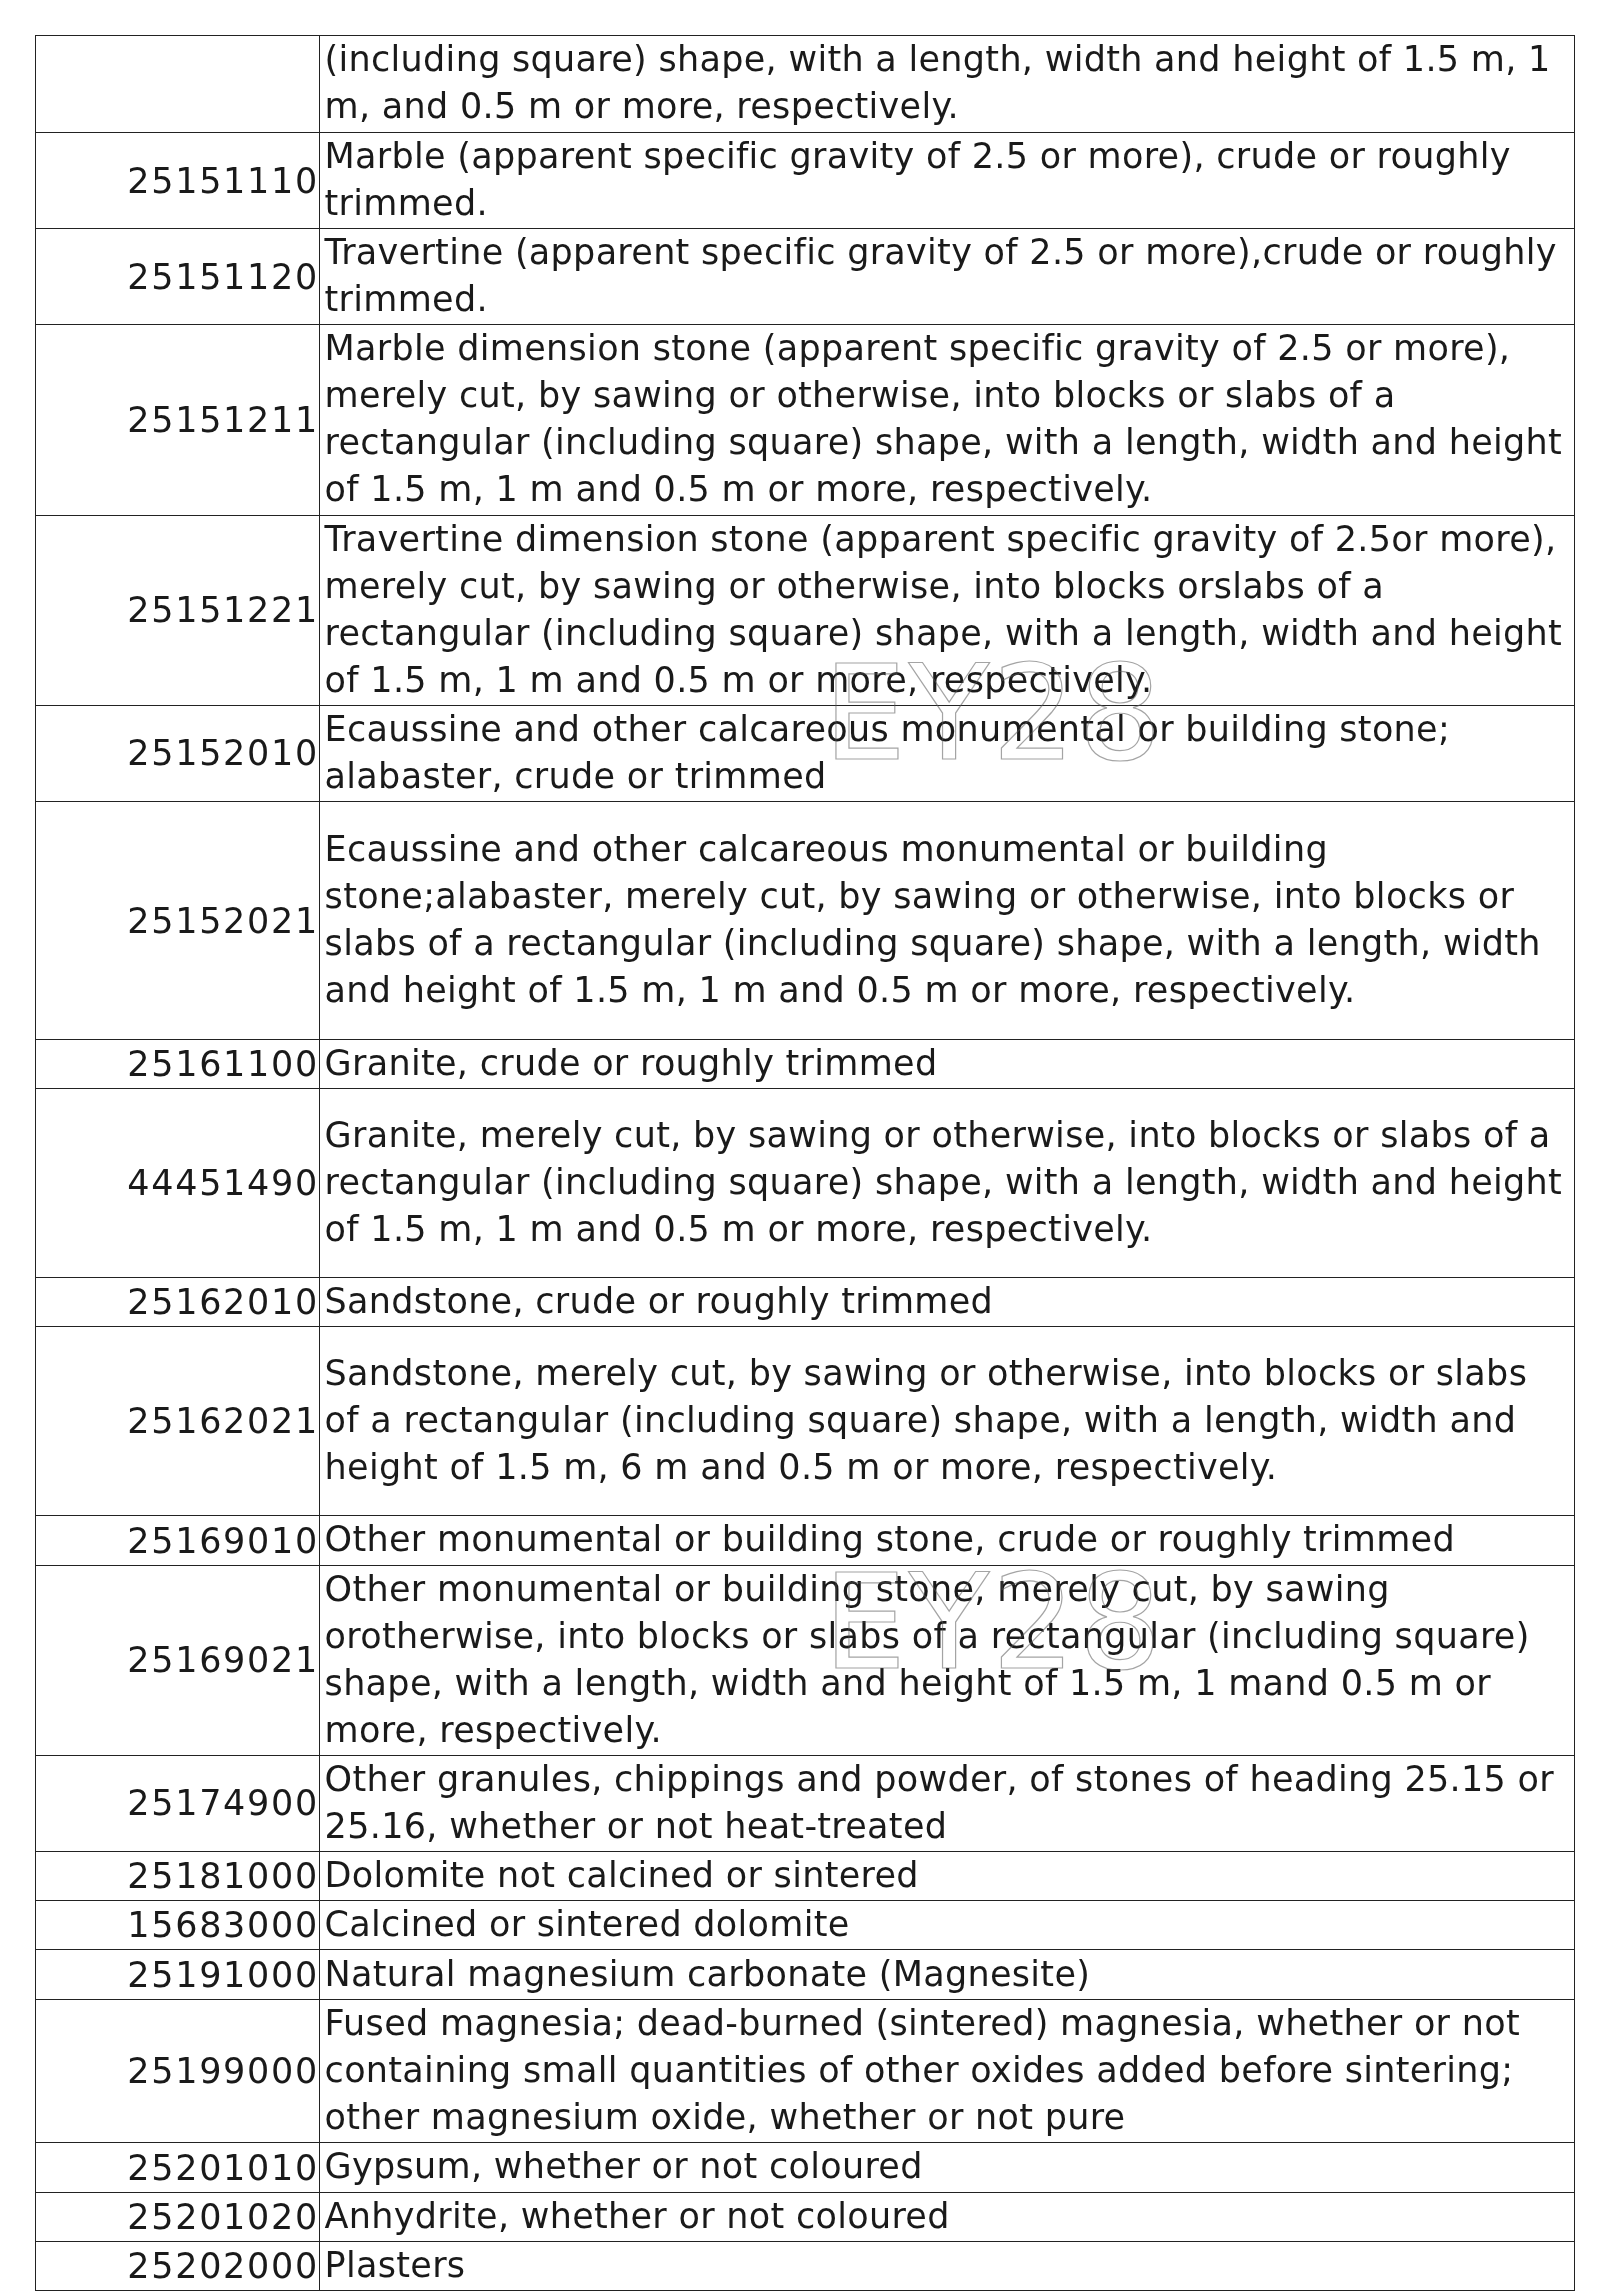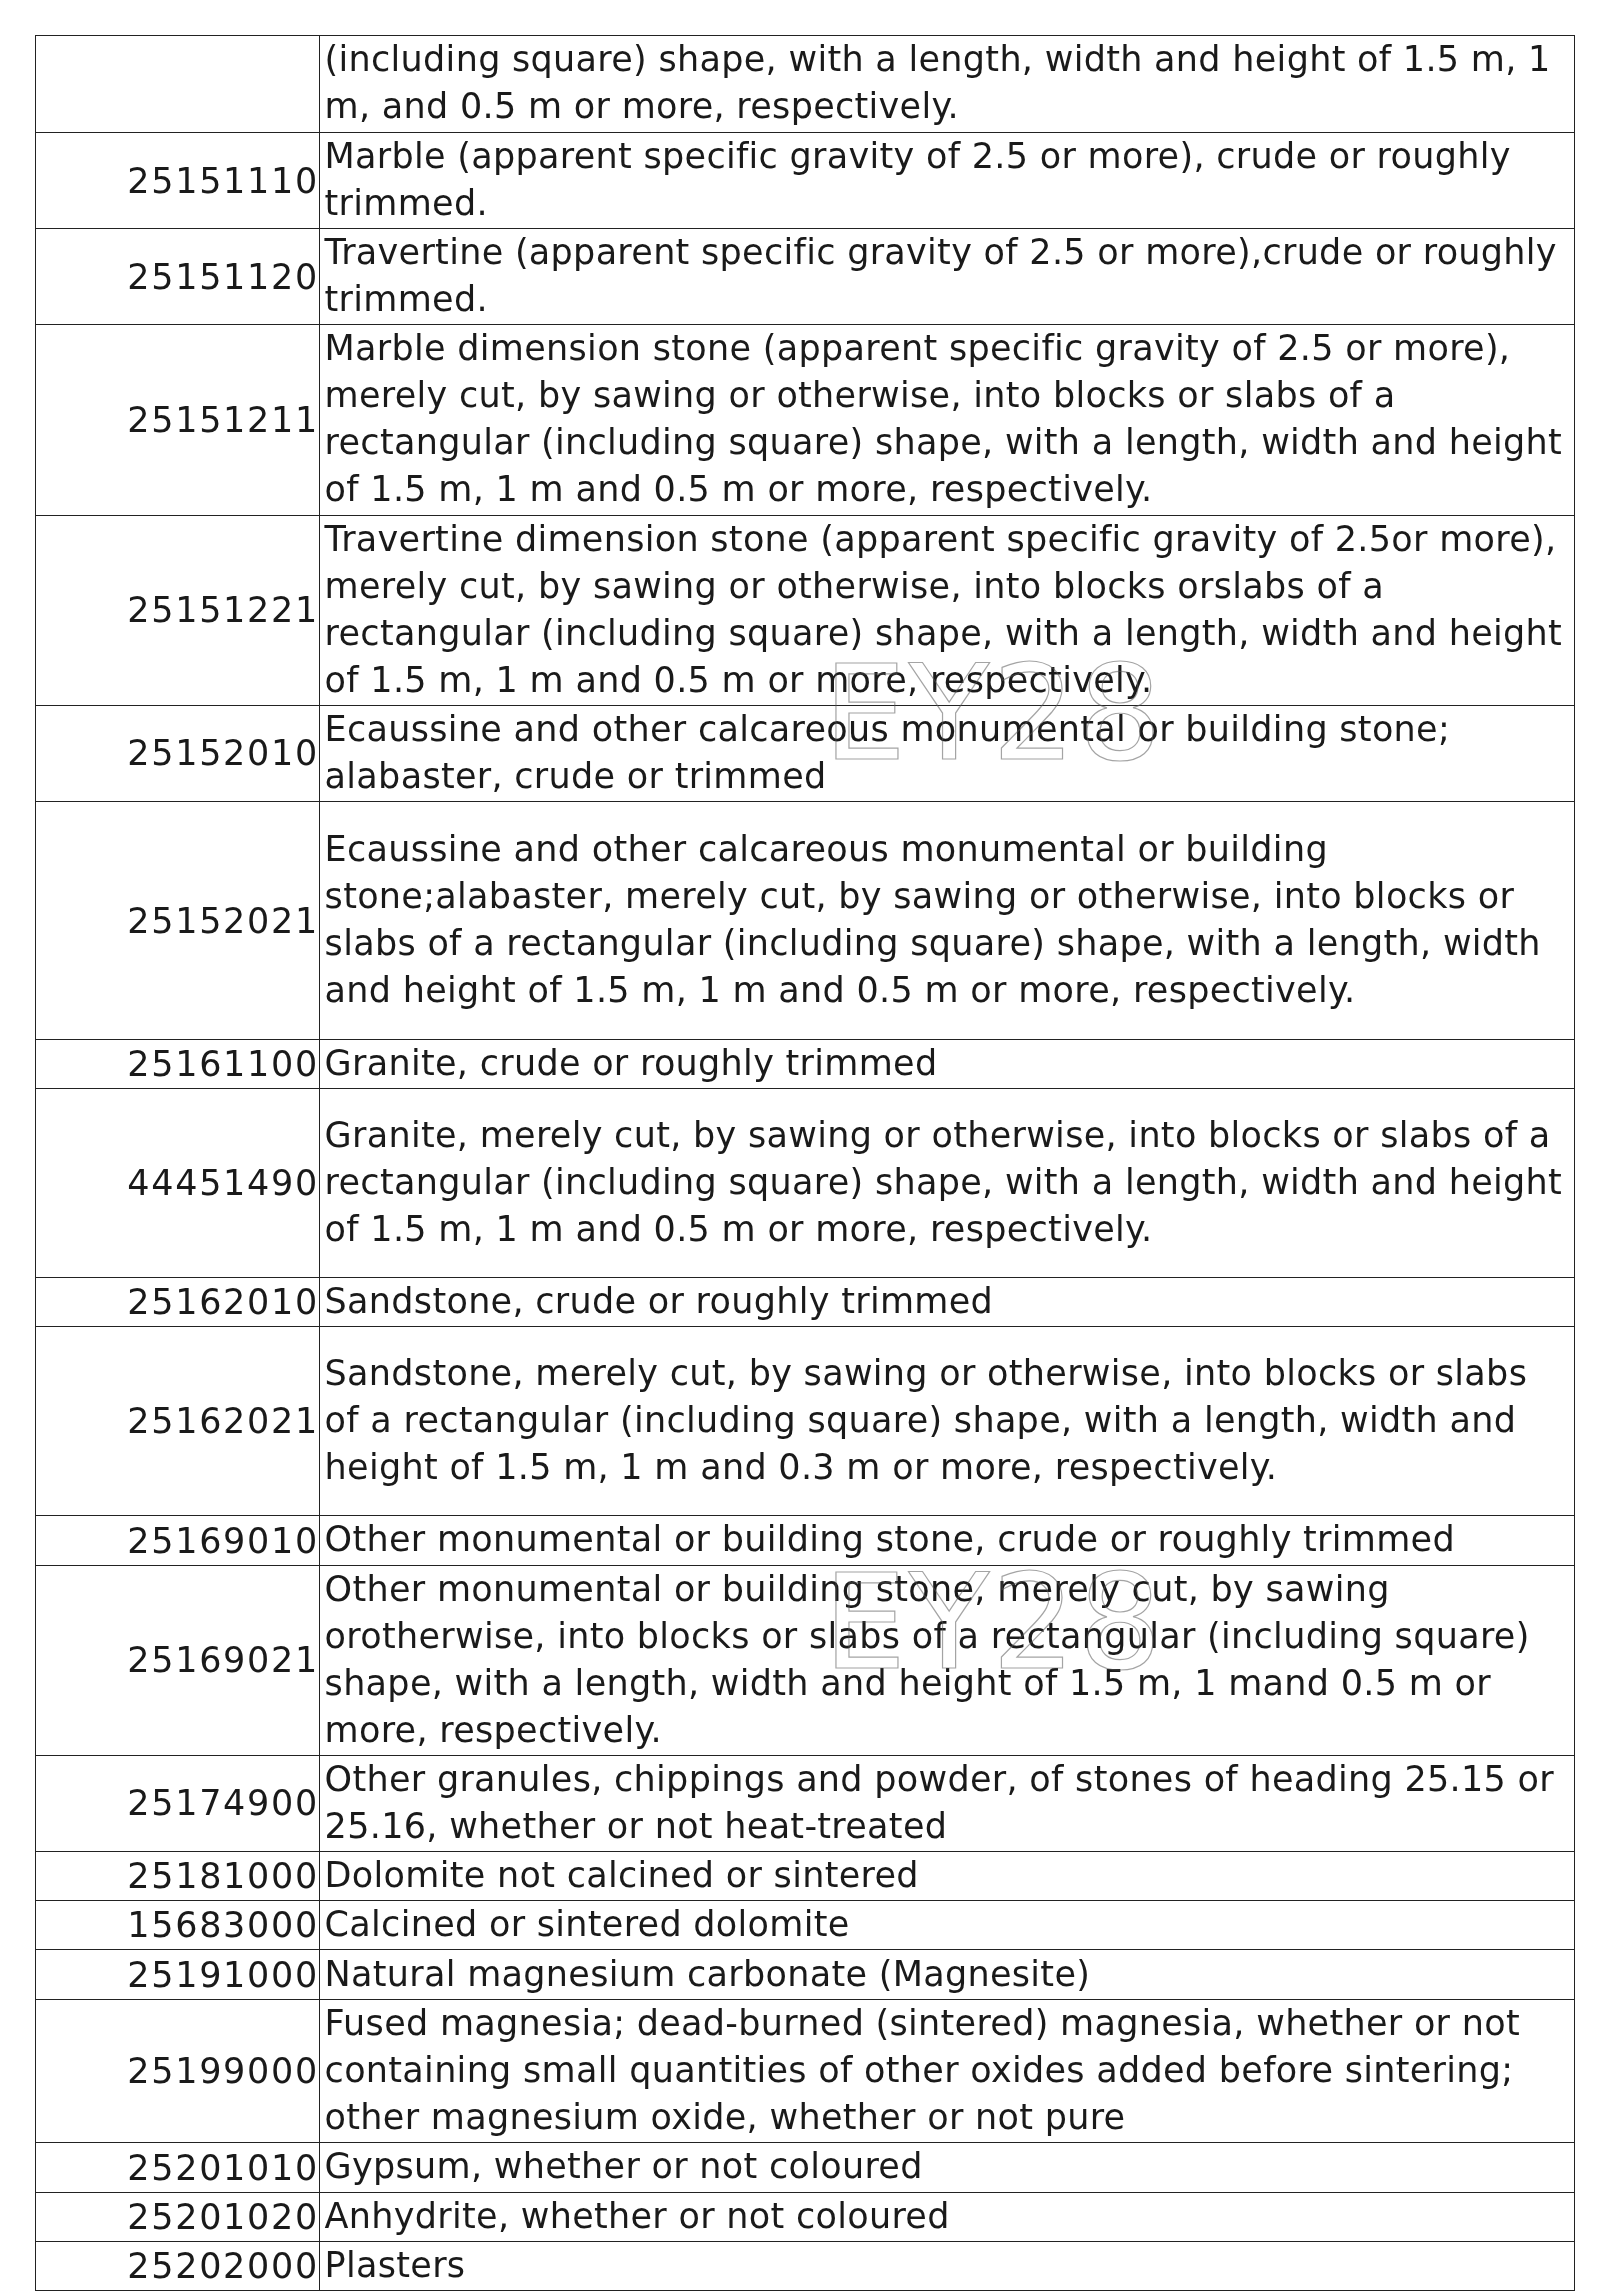--- a/index.html
+++ b/index.html
@@ -106,21 +106,21 @@
       <tr style="height:189px">
         <td class="code">44451490</td>
         <td class="desc">Granite, merely cut, by sawing or otherwise, into blocks or slabs of a rectangular (including square) shape, with a length, width and height of 1.5 m, 1 m and 0.5 m or more, respectively.</td>
       </tr>
       <tr style="height:47px">
         <td class="code">25162010</td>
         <td class="desc">Sandstone, crude or roughly trimmed</td>
       </tr>
       <tr style="height:189px">
         <td class="code">25162021</td>
-        <td class="desc">Sandstone, merely cut, by sawing or otherwise, into blocks or slabs of a rectangular (including square) shape, with a length, width and height of 1.5 m, 1 m and 0.3 m or more, respectively.</td>
+        <td class="desc">Sandstone, merely cut, by sawing or otherwise, into blocks or slabs of a rectangular (including square) shape, with a length, width and height of 1.5 m, 6 m and 0.5 m or more, respectively.</td>
       </tr>
       <tr style="height:48px">
         <td class="code">25169010</td>
         <td class="desc">Other monumental or building stone, crude or roughly trimmed</td>
       </tr>
       <tr style="height:189px">
         <td class="code">25169021</td>
         <td class="desc">Other monumental or building stone, merely cut, by sawing orotherwise, into blocks or slabs of a rectangular (including square) shape, with a length, width and height of 1.5 m, 1 mand 0.5 m or more, respectively.</td>
       </tr>
       <tr style="height:94px">

